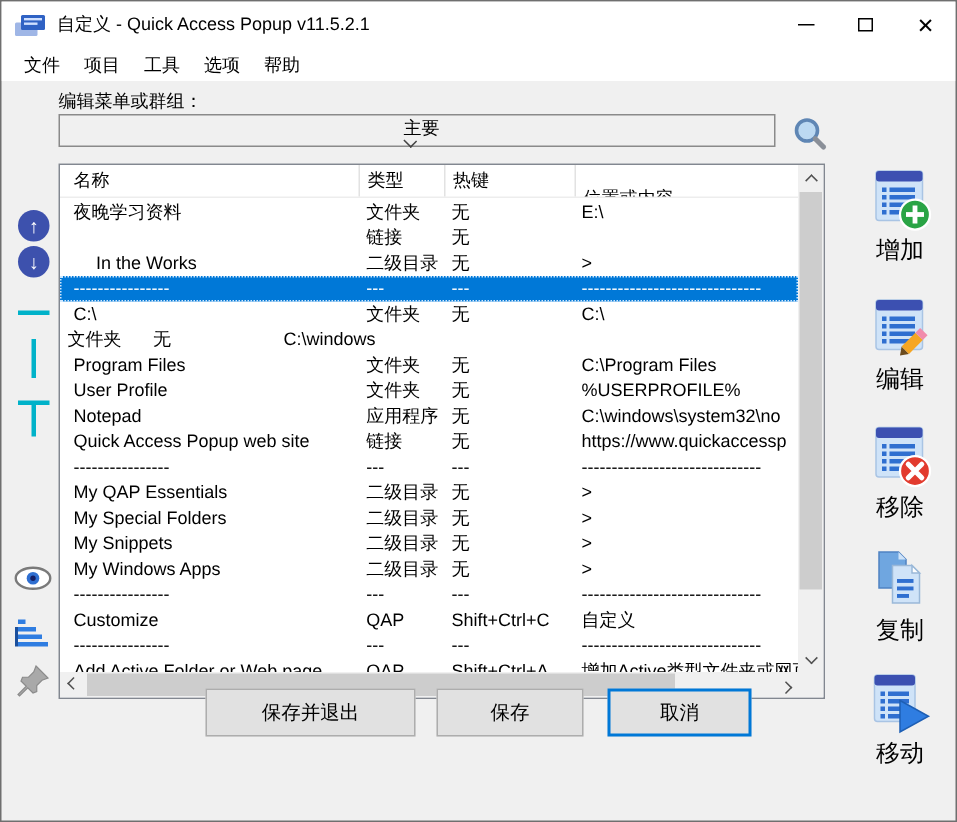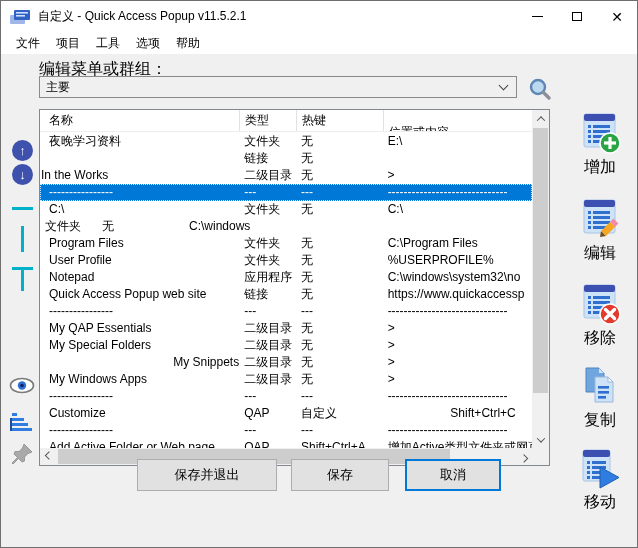--- a/index.html
+++ b/index.html
@@ -19,23 +19,23 @@
   .glyph-min { width:11px; height:1px; background:#000; }
   .glyph-max { width:10px; height:9px; border:1px solid #000; }
   .glyph-close { font-size:14px; color:#000; line-height:1; }
 
   
   .menubar { position:absolute; top:31px; left:0; right:0; height:22px; background:#ffffff;
              display:flex; align-items:center; padding-left:7px; }
   .menu-item { font-size:12px; color:#000; padding:2px 8px; }
 
   
-  .combo-label { position:absolute; left:38px; top:58px; font-size:16px; color:#000; }
+  .combo-label { position:absolute; left:38px; top:58px; font-size:12px; color:#000; }
   .combo { position:absolute; left:38px; top:75px; width:478px; height:22px;
-           background:#f0f0f0; border:1px solid #8a8a8a; display:flex; align-items:center; }
+           background:#f0f0f0; border:1px solid #8a8a8a; display:flex; align-items:center;flex-direction:column; }
   .combo-value { font-size:12px; padding-left:6px; color:#000; flex:1; }
   .combo-chev { width:7px; height:7px; border-left:1.5px solid #444; border-top:1.5px solid #444;
                 transform:rotate(225deg); margin-right:9px; margin-top:-3px; }
   .search-btn { position:absolute; left:527px; top:76px; width:24px; height:24px; }
 
   
   .ltb { position:absolute; left:0; top:108px; width:37px; height:360px; }
   .circle-btn { position:absolute; left:11px; width:21px; height:21px; border-radius:50%;
                 background:#3d51ad; color:#fff; display:flex; align-items:center; justify-content:center;
                 font-size:13px; font-weight:bold; }
@@ -167,21 +167,21 @@
           <div class="lv-cell" style="width: 87px; padding-left: 5px;">无</div>
           <div class="lv-cell" style="width: 150px; padding-left: 5px;">E:\</div>
         </div>
         <div class="lv-row">
           <div class="lv-cell" style="width: 200px; padding-left: 9px;"></div>
           <div class="lv-cell" style="width: 57px; padding-left: 5px;">链接</div>
           <div class="lv-cell" style="width: 87px; padding-left: 5px;">无</div>
           <div class="lv-cell" style="width: 150px; padding-left: 5px;"></div>
         </div>
         <div class="lv-row">
-          <div class="lv-cell" style="width: 200px; padding-left: 1px;">In the Works</div>
+          <div class="lv-cell" style="width: 200px; padding-left: 24px;">In the Works</div>
           <div class="lv-cell" style="width: 57px; padding-left: 5px;">二级目录</div>
           <div class="lv-cell" style="width: 87px; padding-left: 5px;">无</div>
           <div class="lv-cell" style="width: 150px; padding-left: 5px;">&gt;</div>
         </div>
         <div class="lv-row selected">
           <div class="lv-cell" style="width: 200px; padding-left: 9px;">----------------</div>
           <div class="lv-cell" style="width: 57px; padding-left: 5px;">---</div>
           <div class="lv-cell" style="width: 87px; padding-left: 5px;">---</div>
           <div class="lv-cell" style="width: 150px; padding-left: 5px;">------------------------------</div>
         </div>
@@ -232,42 +232,42 @@
           <div class="lv-cell" style="width: 87px; padding-left: 5px;">无</div>
           <div class="lv-cell" style="width: 150px; padding-left: 5px;">&gt;</div>
         </div>
         <div class="lv-row">
           <div class="lv-cell" style="width: 200px; padding-left: 9px;">My Special Folders</div>
           <div class="lv-cell" style="width: 57px; padding-left: 5px;">二级目录</div>
           <div class="lv-cell" style="width: 87px; padding-left: 5px;">无</div>
           <div class="lv-cell" style="width: 150px; padding-left: 5px;">&gt;</div>
         </div>
         <div class="lv-row">
-          <div class="lv-cell" style="width: 200px; padding-left: 9px; text-align: right;">My Snippets</div>
+          <div class="lv-cell" style="width: 200px; padding-left: 9px;">My Snippets</div>
           <div class="lv-cell" style="width: 57px; padding-left: 5px;">二级目录</div>
           <div class="lv-cell" style="width: 87px; padding-left: 5px;">无</div>
           <div class="lv-cell" style="width: 150px; padding-left: 5px;">&gt;</div>
         </div>
         <div class="lv-row">
           <div class="lv-cell" style="width: 200px; padding-left: 9px;">My Windows Apps</div>
           <div class="lv-cell" style="width: 57px; padding-left: 5px;">二级目录</div>
           <div class="lv-cell" style="width: 87px; padding-left: 5px;">无</div>
           <div class="lv-cell" style="width: 150px; padding-left: 5px;">&gt;</div>
         </div>
         <div class="lv-row">
           <div class="lv-cell" style="width: 200px; padding-left: 9px;">----------------</div>
           <div class="lv-cell" style="width: 57px; padding-left: 5px;">---</div>
           <div class="lv-cell" style="width: 87px; padding-left: 5px;">---</div>
           <div class="lv-cell" style="width: 150px; padding-left: 5px;">------------------------------</div>
         </div>
         <div class="lv-row">
           <div class="lv-cell" style="width: 200px; padding-left: 9px;">Customize</div>
           <div class="lv-cell" style="width: 57px; padding-left: 5px;">QAP</div>
+          <div class="lv-cell" style="width: 87px; padding-left: 5px;">Shift+Ctrl+C</div>
           <div class="lv-cell" style="width: 150px; padding-left: 5px;">自定义</div>
-          <div class="lv-cell" style="width: 87px; padding-left: 5px;">Shift+Ctrl+C</div>
         </div>
         <div class="lv-row">
           <div class="lv-cell" style="width: 200px; padding-left: 9px;">----------------</div>
           <div class="lv-cell" style="width: 57px; padding-left: 5px;">---</div>
           <div class="lv-cell" style="width: 87px; padding-left: 5px;">---</div>
           <div class="lv-cell" style="width: 150px; padding-left: 5px;">------------------------------</div>
         </div>
         <div class="lv-row">
           <div class="lv-cell" style="width: 200px; padding-left: 9px;">Add Active Folder or Web page</div>
           <div class="lv-cell" style="width: 57px; padding-left: 5px;">QAP</div>

